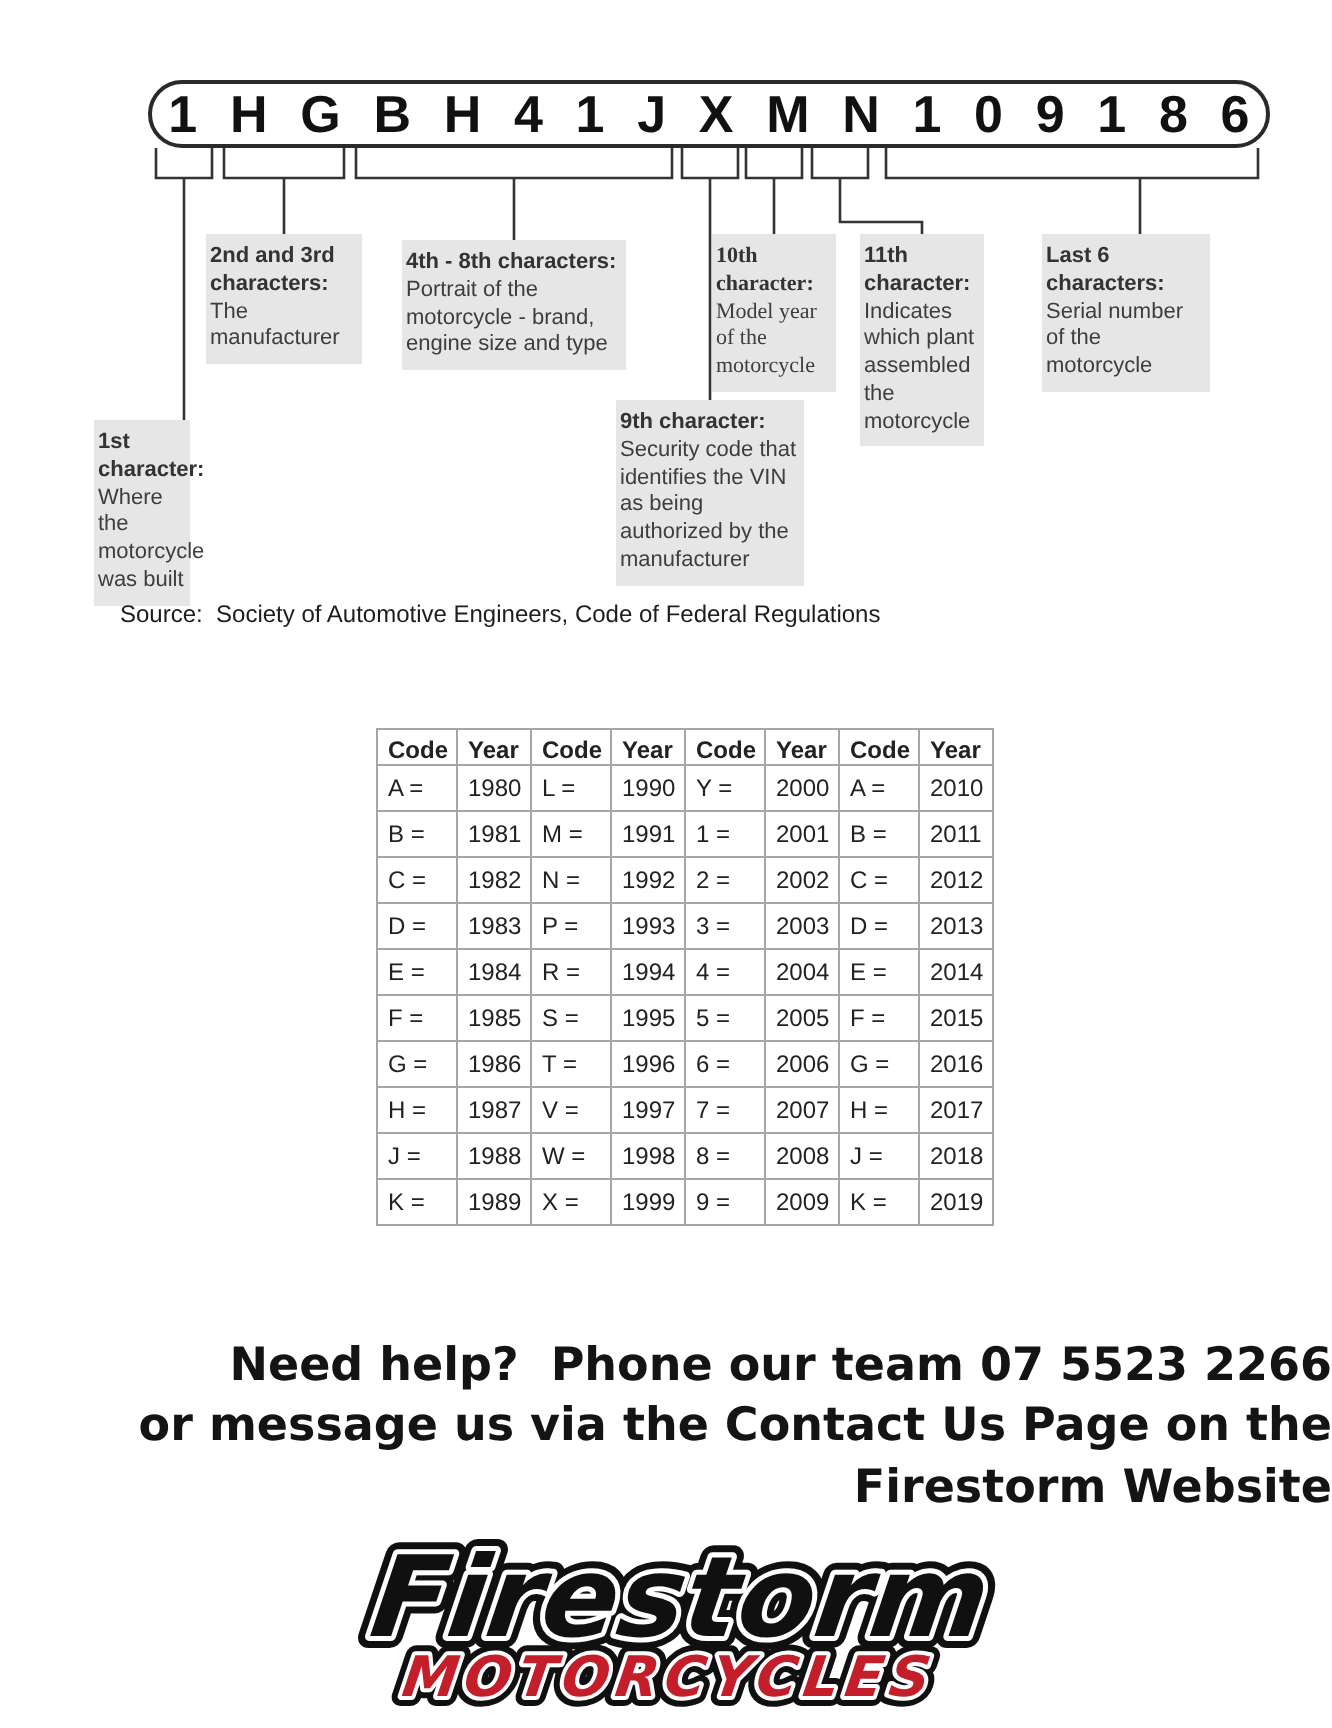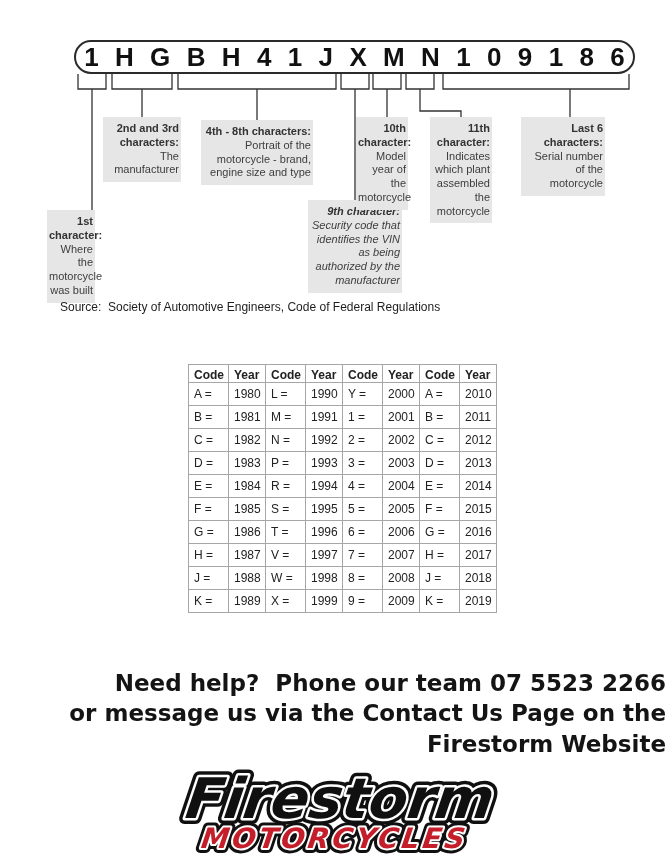--- a/index.html
+++ b/index.html
@@ -11,28 +11,28 @@
            border:2px solid #2a2a2a;border-radius:17px;box-sizing:border-box;
            display:flex;align-items:center;}
   .vin-chars{display:flex;width:100%;justify-content:space-around;align-items:center;}
   .vin-char{font-weight:bold;font-size:26px;color:#111;line-height:30px;
             font-family:"Liberation Sans",sans-serif;}
 
   
   .connectors{position:absolute;left:0;top:0;width:666px;height:310px;}
 
   
-  .ann{position:absolute;background:#e6e6e6;color:#3d3d3d;text-align:right;
+  .ann{position:absolute;background:#e6e6e6;color:#3d3d3d;text-align:left;
        font-size:11px;line-height:1.25;padding:5px 2px;box-sizing:border-box;}
   .ann-title{font-weight:bold;color:#333;}
   .ann-1{left:47px;top:210px;width:48px;}
   .ann-2{left:103px;top:117px;width:78px;}
   .ann-3{left:201px;top:120px;width:112px;}
-  .ann-4{left:308px;top:200px;width:94px;font-style:italic;}
-  .ann-5{left:356px;top:117px;width:52px;}
+  .ann-4{left:308px;top:200px;width:94px;}
+  .ann-5{left:356px;top:117px;width:62px;font-family:Liberation Serif, serif;}
   .ann-6{left:430px;top:117px;width:62px;}
   .ann-7{left:521px;top:117px;width:84px;}
 
   
   .source-note{position:absolute;left:60px;top:300px;font-size:12px;color:#1d1d1d;
                white-space:pre-wrap;}
 
   
   .year-table{position:absolute;left:188px;top:364px;border-collapse:collapse;
               font-size:12px;color:#222;}

